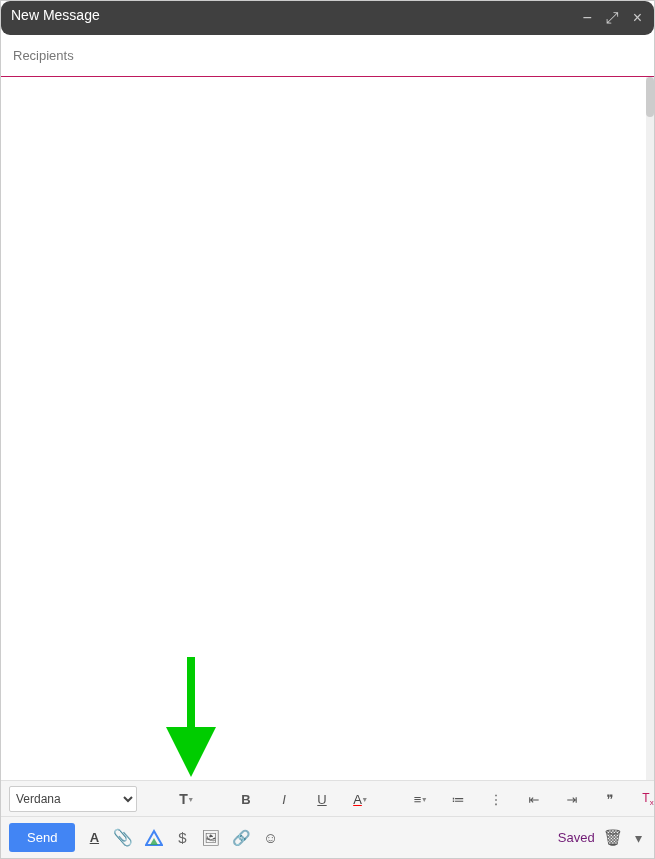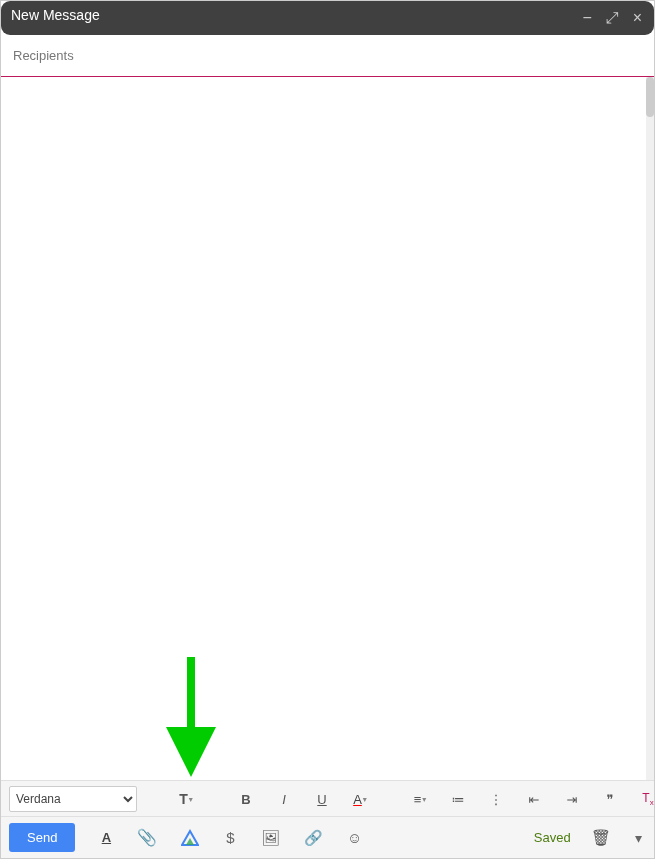--- a/index.html
+++ b/index.html
@@ -119,21 +119,21 @@
       flex-wrap: nowrap;
       min-height: 36px;
     }
 
     .toolbar-bottom {
       border-top: 1px solid #e0e0e0;
       background: #f5f5f5;
       display: flex;
       align-items: center;
       padding: 3px 8px;
-      gap: 16px;
+      gap: 4px;
       min-height: 42px;
     }
 
     .send-btn {
       background: #4285f4;
       color: #fff;
       border: none;
       border-radius: 3px;
       padding: 7px 18px;
       font-size: 13px;
@@ -179,21 +179,21 @@
     .tb-btn-italic { font-style: italic; }
     .tb-btn-underline { text-decoration: underline; }
 
     .chevron-down {
       font-size: 8px;
       color: #888;
       margin-left: 1px;
     }
 
     .saved-text {
-      color: #4d7c0f;
+      color: #701a75;
       font-size: 13px;
       margin-left: auto;
     }
 
     .scrollbar-area {
       position: absolute;
       right: 0;
       top: 0;
       width: 8px;
       height: 100%;

